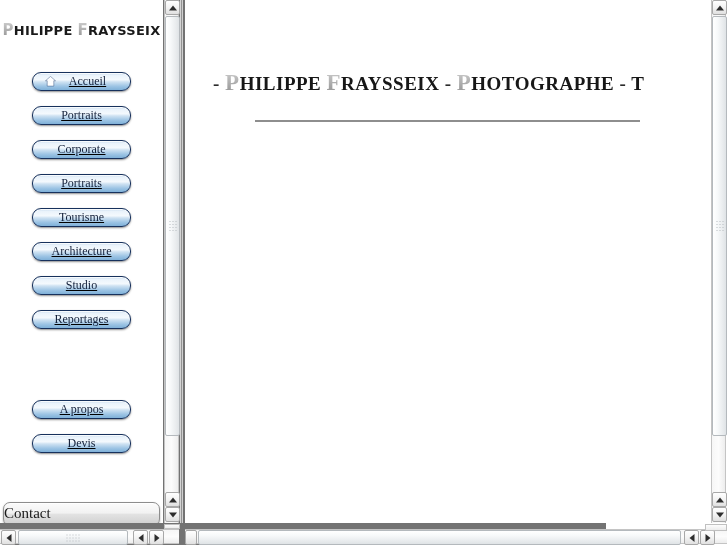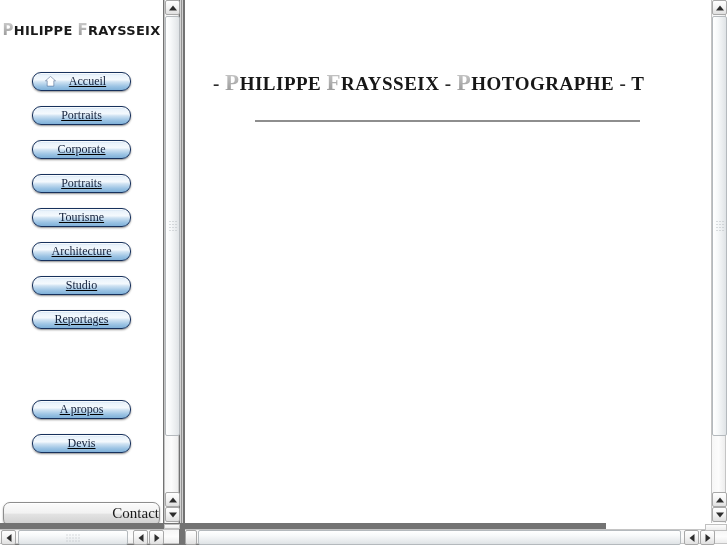--- a/index.html
+++ b/index.html
@@ -124,21 +124,21 @@
     border: 1px solid #8d8d8d;
     border-radius: 7px;
     background: linear-gradient(to bottom,
         #fbfbfb 0%,
         #f2f2f2 45%,
         #e2e2e2 52%,
         #d2d2d2 92%,
         #cfcfcf 100%);
     box-shadow: 0 1px 2px rgba(0,0,0,0.35),
                 inset 0 1px 0 rgba(255,255,255,0.95);
-    text-align: right;
+    text-align: left;
     text-decoration: none;
     color: #1a1a1a;
     font-family: "Liberation Serif", serif;
     font-size: 15px;
     line-height: 21px;
     cursor: pointer;
   }
 
   
   .page-heading {

